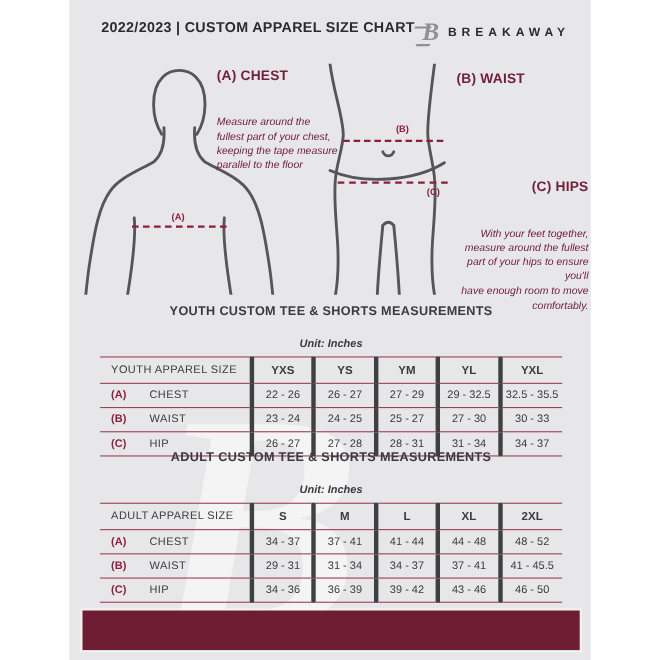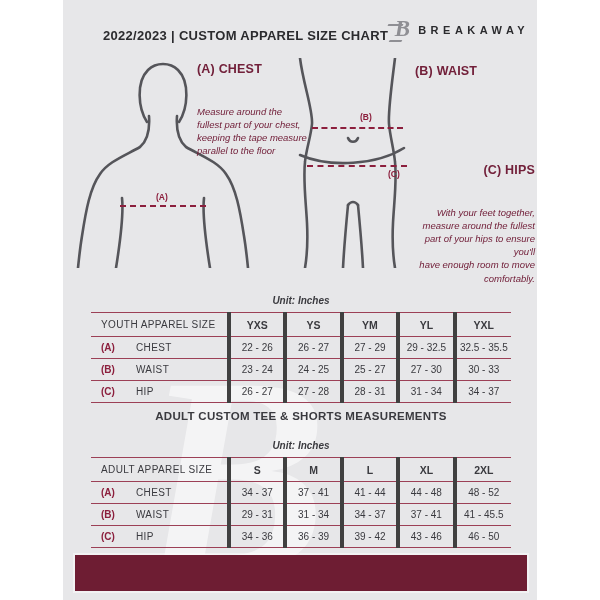--- a/index.html
+++ b/index.html
@@ -6,22 +6,22 @@
   body { width:600px; height:600px; background:#ffffff; font-family:"Liberation Sans", sans-serif; }
   .canvas { position:relative; width:600px; height:600px; background:#ffffff; overflow:hidden; }
   .page { position:absolute; left:63px; top:0; width:474px; height:600px; background:#e7e7e9; overflow:hidden; }
 
   
   .watermark { position:absolute; left:78px; top:360px; z-index:0;
     font-family:"Liberation Serif", serif; font-style:italic; font-weight:bold;
     font-size:280px; line-height:0.82; color:rgba(255,255,255,0.55); pointer-events:none; }
 
   
-  .page-header { position:absolute; z-index:2; left:16px; top:17px; width:100%;
-    display:flex; justify-content:space-between; align-items:flex-end; padding:0 24px 0 24px; }
+  .page-header { position:absolute; z-index:2; left:5px; top:17px; width:100%;
+    display:flex; justify-content:space-between; align-items:flex-start; padding:0 24px 0 24px; }
   .header-title { font-weight:bold; font-size:13px; letter-spacing:0.3px; color:#2b2b2e; white-space:nowrap; }
   .logo { display:flex; align-items:center; gap:8px; }
   .logo-b { position:relative; width:22px; height:26px; }
   .logo-b .bar { position:absolute; left:0; top:7px; width:15px; height:2px; background:#8f8f94; transform:skewX(-25deg); }
   .logo-b .letter { position:absolute; right:0; top:-1px; font-family:"Liberation Serif", serif; font-style:italic; font-weight:bold; font-size:23px; line-height:26px; color:#8f8f94; }
   .logo-b .base { position:absolute; left:1px; bottom:1px; width:13px; height:2px; background:#8f8f94; transform:skewX(-30deg); border-radius:2px; }
   .brand { font-weight:bold; font-size:11px; letter-spacing:4.5px; color:#2b2b2e; }
 
   
   .fig { position:absolute; z-index:1; }
@@ -124,20 +124,21 @@
     </div>
     <div class="guide guide-hips">
       <div class="guide-heading">(C) HIPS</div>
       <div class="guide-desc">
         <span>With your feet together, measure around the fullest part of your hips to ensure you'll</span><br>
         <span>have enough room to move comfortably.</span>
       </div>
     </div>
 
     <div class="section section-youth">
+      <div class="section-title">YOUTH CUSTOM TEE &amp; SHORTS MEASUREMENTS</div>
       <div class="section-unit">Unit: Inches</div>
       <table>
         <colgroup>
             <col class="c-label">
             <col>
             <col>
             <col>
             <col>
             <col>
           </colgroup>

